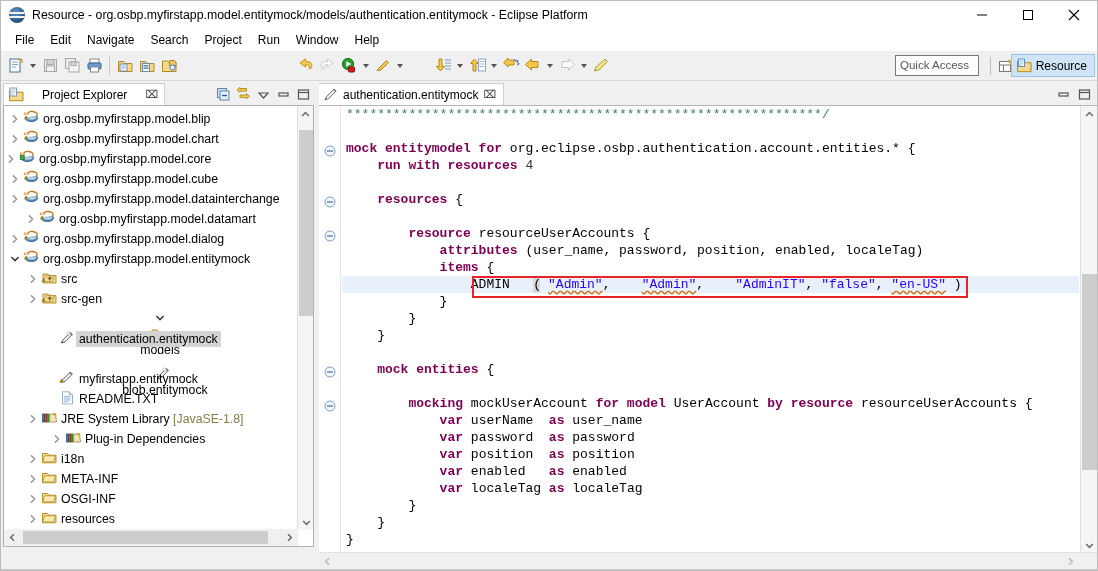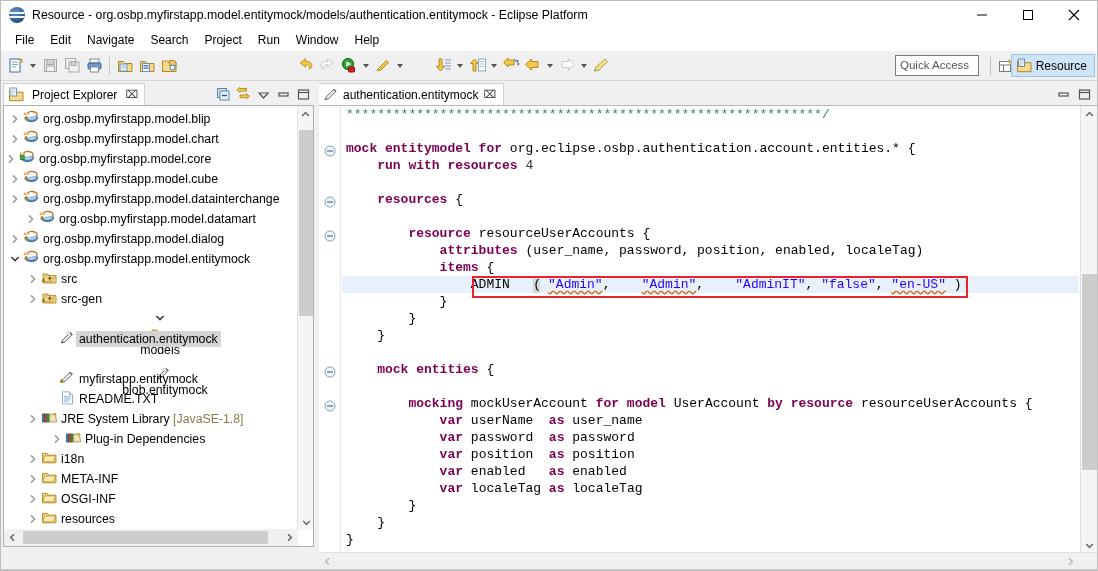--- a/index.html
+++ b/index.html
@@ -180,21 +180,21 @@
     height: 22px;
     position: relative;
     background: #f0f0f0;
   }
   .view-tab {
     position: absolute;
     left: 0; top: 0;
     height: 22px;
     display: flex;
     align-items: center;
-    gap: 8px;
+    gap: 18px;
     padding: 0 6px 0 5px;
     background: #ffffff;
     border-top: 1px solid #d0d0d0;
     border-left: 1px solid #d0d0d0;
     border-right: 1px solid #d0d0d0;
   }
   .view-tab-label {
     font-size: 12px;
     color: #000;
     white-space: nowrap;

